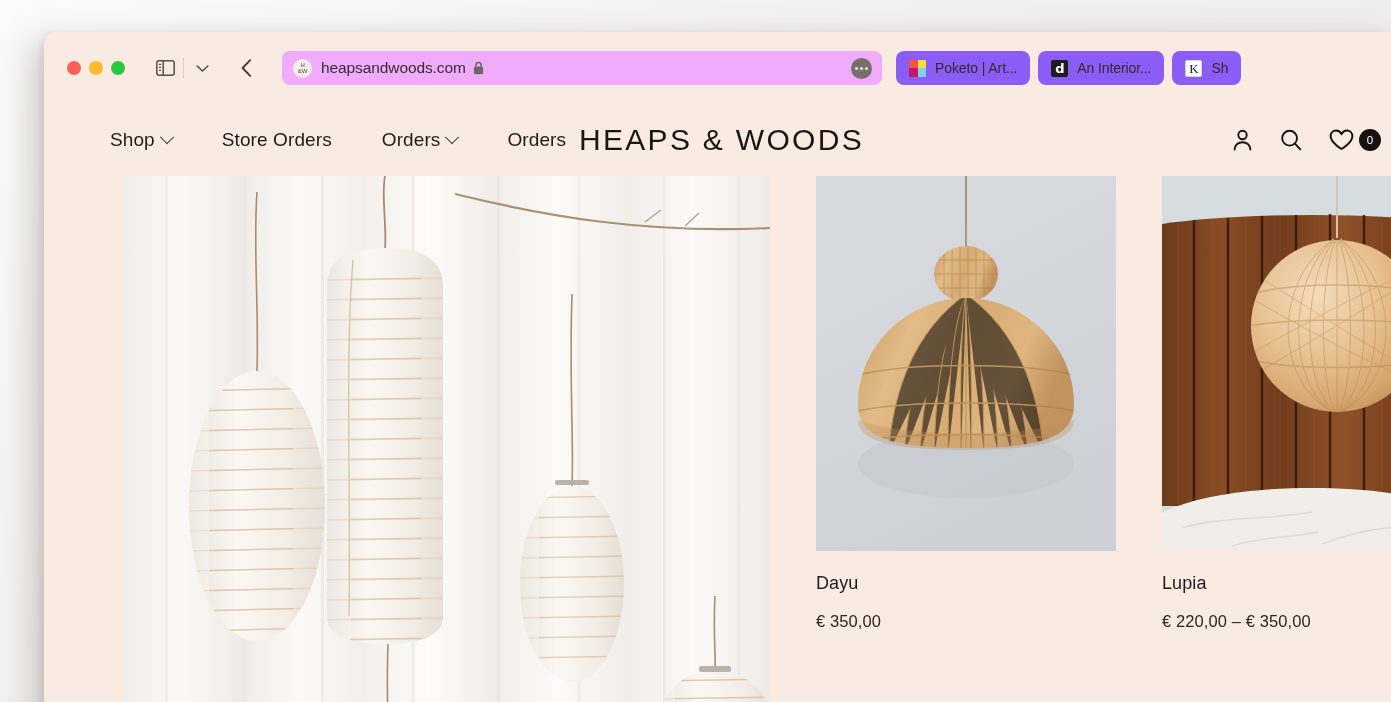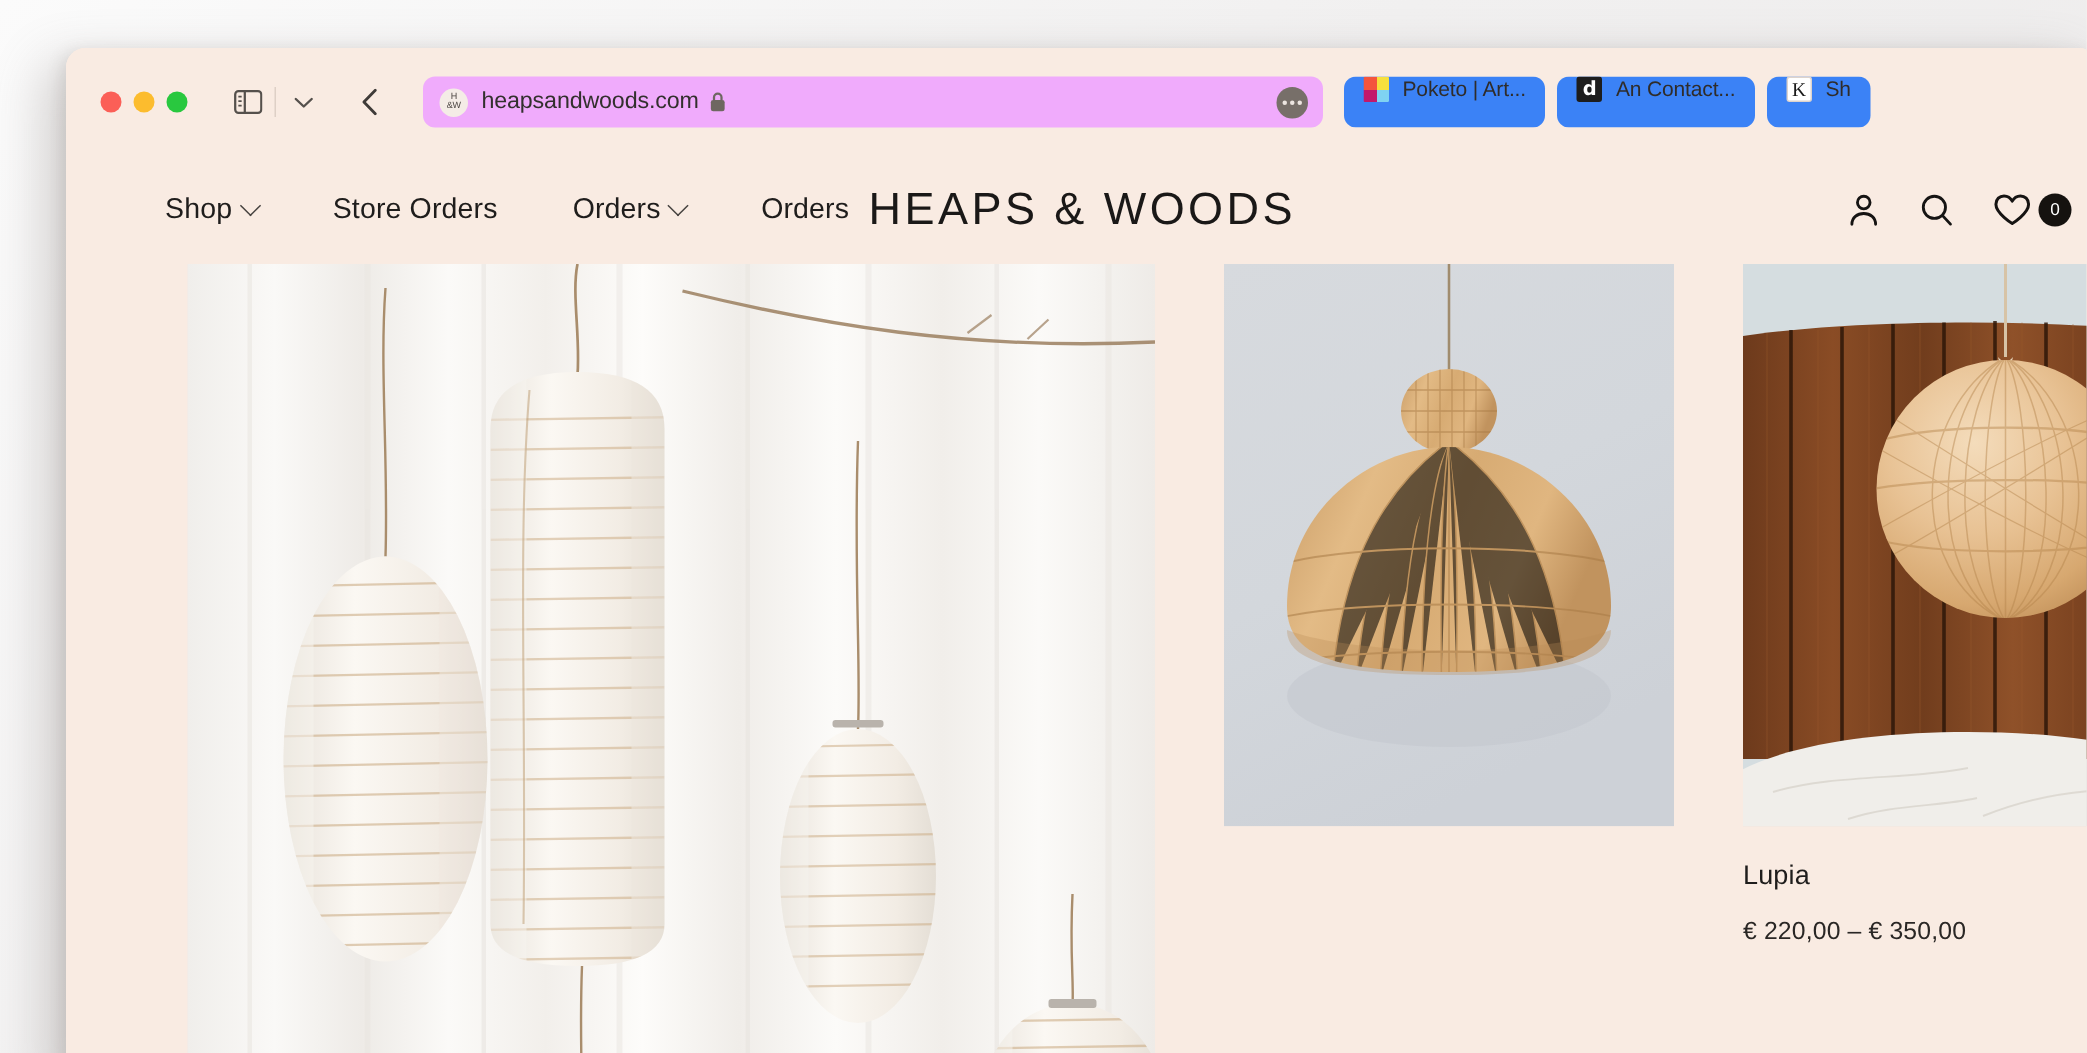--- a/index.html
+++ b/index.html
@@ -134,23 +134,23 @@
     display: flex;
     align-items: center;
     margin-left: 14px;
     gap: 8px;
     overflow: hidden;
     flex: 1;
   }
   .tab {
     height: 34px;
     border-radius: 8px;
-    background: #3b82f6;
-    display: flex;
-    align-items: flex-start;
+    background: #8b5cf6;
+    display: flex;
+    align-items: center;
     padding: 0 13px;
     flex: 0 0 auto;
   }
   .tab-favicon {
     width: 17px; height: 17px;
     flex: 0 0 auto;
     margin-right: 9px;
     border-radius: 2px;
     overflow: hidden;
     display: block;
@@ -393,21 +393,21 @@
             <i></i>
               <i></i>
               <i></i>
               <i></i>
           </span>
           <span class="tab-label">Poketo | Art...</span>
         </div>
 
         <div class="tab">
           <span class="tab-favicon fav-dezeen">d</span>
-          <span class="tab-label">An Contact...</span>
+          <span class="tab-label">An Interior...</span>
         </div>
 
 
         <div class="tab">
           <span class="tab-favicon fav-k">K</span>
           <span class="tab-label">Sh</span>
         </div>
 
       </div>
     </div>
@@ -695,20 +695,24 @@
                 </g>
                 <g stroke-width="1.3" fill="none">
                   <path d="M38 200 C90 186 210 186 262 200"></path>
                   <path d="M36 236 C90 224 210 224 264 236"></path>
                   <path d="M40 266 C90 256 210 256 260 266"></path>
                 </g>
               </g>
               <path d="M42 244 C90 262 210 262 258 244 C258 262 234 274 150 274 C66 274 42 262 42 244 Z" fill="#b98c56" opacity="0.3"></path>
             </svg>
           </div>
+          <div class="card-info">
+            <div class="card-title">Dayu</div>
+            <div class="card-price">€ 350,00</div>
+          </div>
         </div>
 
         <div class="card">
           <div class="card-media">
             <svg width="300" height="375" viewBox="0 0 300 375">
               <defs>
                 <linearGradient id="woodGrad" x1="0" y1="0" x2="1" y2="0">
                   <stop offset="0%" stop-color="#6d3a1c"></stop>
                   <stop offset="20%" stop-color="#8a4c25"></stop>
                   <stop offset="40%" stop-color="#713d1d"></stop>

